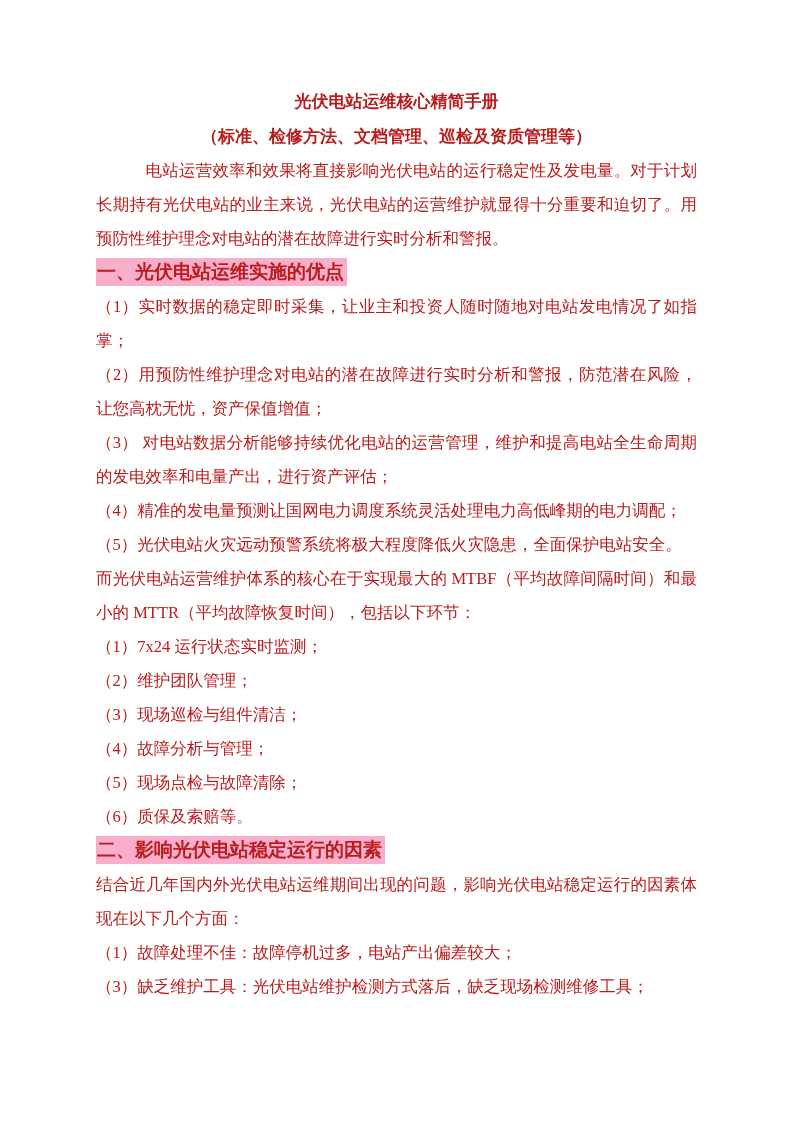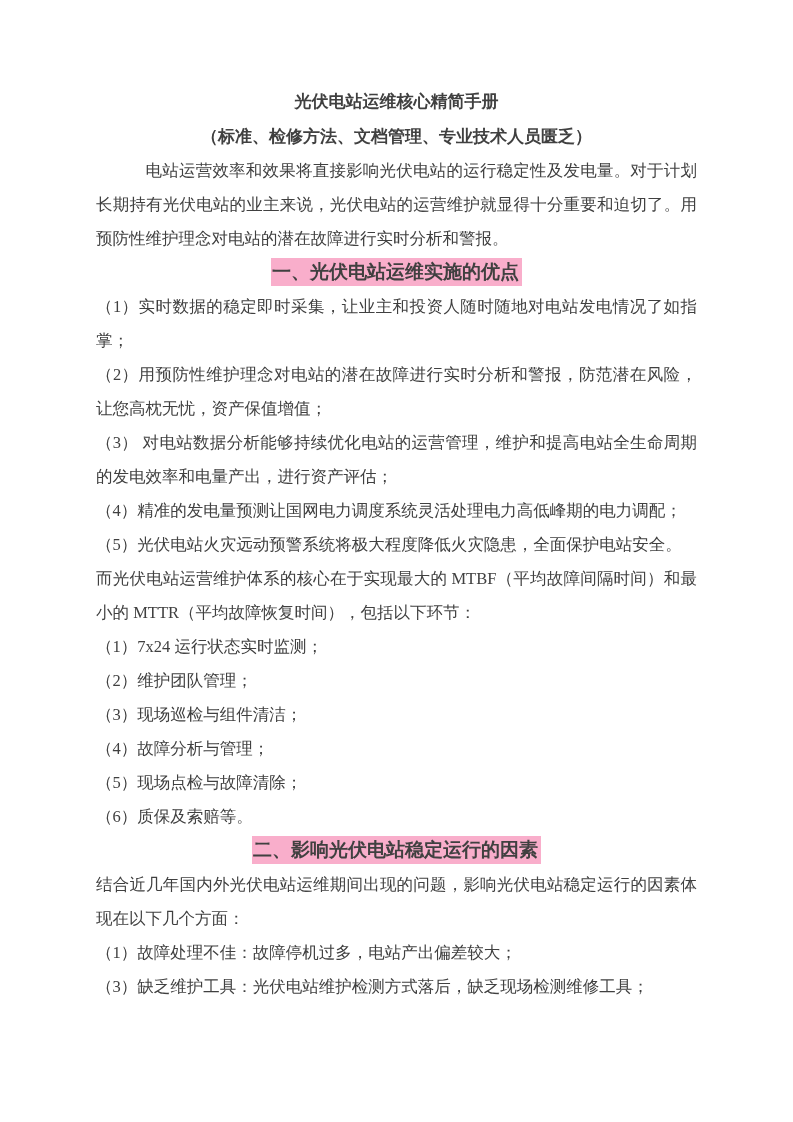--- a/index.html
+++ b/index.html
@@ -1,21 +1,21 @@
 <!DOCTYPE html>
 <html><head>
 <meta charset="utf-8">
 <style>
   html,body{margin:0;padding:0;background:#ffffff;}
   .page{
     position:relative;
     width:780px;
     height:1122px;
     background:#ffffff;
-    color:#404040;
+    color:#b91c1c;
     overflow:hidden;
   }
   .content{
     margin-left:96px;
     margin-right:96px;
     padding-top:84px;
     width:601px;
   }
   .content p{
     margin:0;
@@ -30,41 +30,41 @@
     text-align:center;
     font-weight:bold;
     font-size:17px;
     font-family:"Liberation Sans","DejaVu Sans",sans-serif;
     line-height:35px;
   }
   p.first-indent{
     text-indent:3em;
   }
   p.section-heading{
-    text-align:center;
+    text-align:left;
     line-height:34px;
   }
   .hl{
     display:inline-block;
     font-family:"Liberation Sans","DejaVu Sans",sans-serif;
     font-weight:bold;
     font-size:19px;
     line-height:27px;
     padding:0 3px 1px 1px;
     background:#F9AECB;
   }
 </style>
 </head>
 <body>
 
 <div class="page">
   <div class="content">
 
     <p class="doc-title">光伏电站运维核心精简手册</p>
-    <p class="doc-title">（标准、检修方法、文档管理、专业技术人员匮乏）</p>
+    <p class="doc-title">（标准、检修方法、文档管理、巡检及资质管理等）</p>
 
     <p class="first-indent">电站运营效率和效果将直接影响光伏电站的运行稳定性及发电量。对于计划长期持有光伏电站的业主来说，光伏电站的运营维护就显得十分重要和迫切了。用预防性维护理念对电站的潜在故障进行实时分析和警报。</p>
 
     <p class="section-heading"><span class="hl" style="background: rgb(249, 174, 203);">一、光伏电站运维实施的优点</span></p>
 
     <p>（1）实时数据的稳定即时采集，让业主和投资人随时随地对电站发电情况了如指掌；</p>
     <p>（2）用预防性维护理念对电站的潜在故障进行实时分析和警报，防范潜在风险，让您高枕无忧，资产保值增值；</p>
     <p>（3） 对电站数据分析能够持续优化电站的运营管理，维护和提高电站全生命周期的发电效率和电量产出，进行资产评估；</p>
     <p>（4）精准的发电量预测让国网电力调度系统灵活处理电力高低峰期的电力调配；</p>
     <p>（5）光伏电站火灾远动预警系统将极大程度降低火灾隐患，全面保护电站安全。</p>

